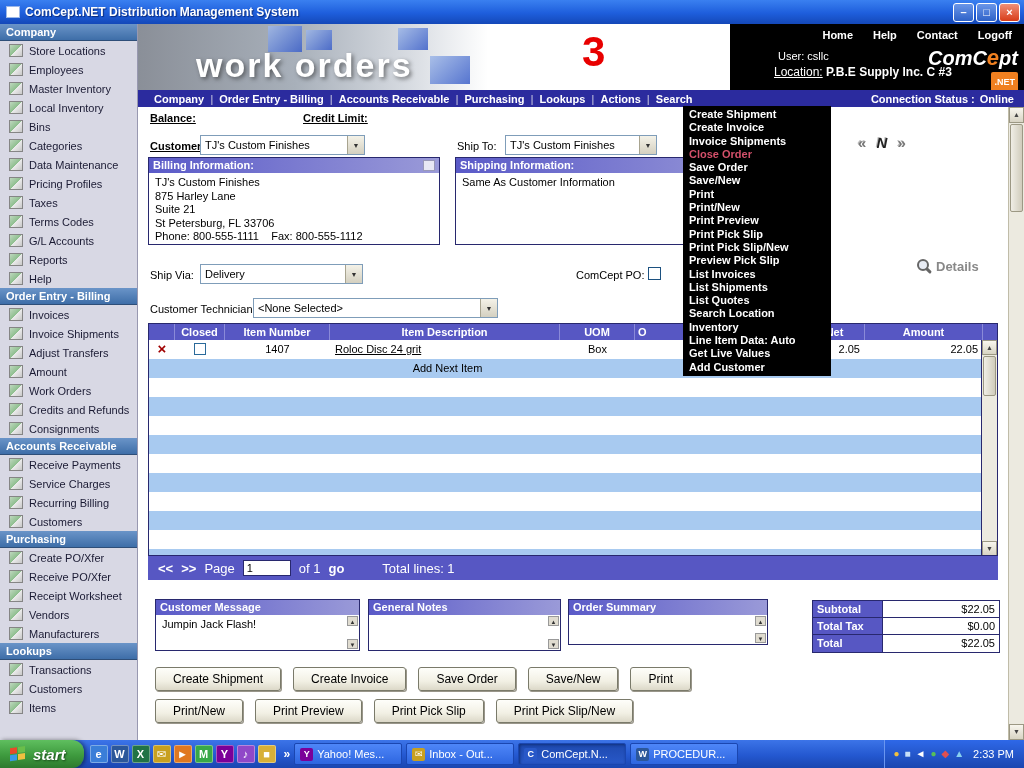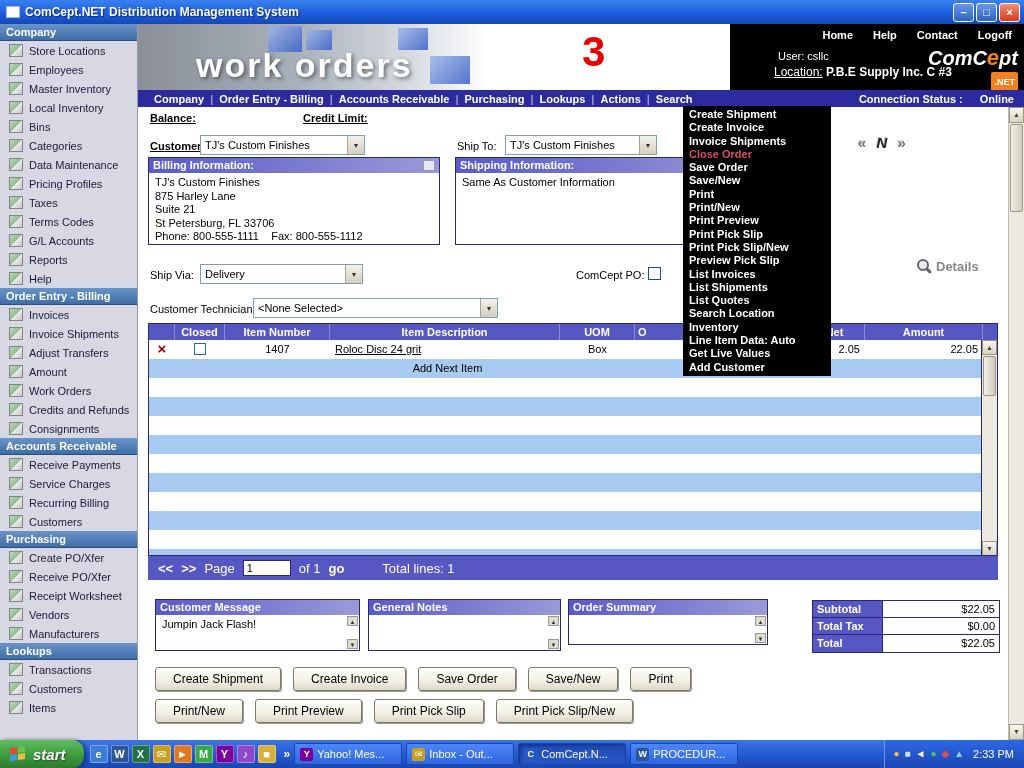--- a/index.html
+++ b/index.html
@@ -36,21 +36,21 @@
 .bp-loc .loc-val{font-weight:bold;}
 .bp-logo{position:absolute;right:6px;top:24px;text-align:right;line-height:20px;}
 .logo-main{font-style:italic;font-weight:bold;font-size:20px;color:#fff;}
 .logo-e{color:#F08020;font-size:22px;}
 .logo-net{display:inline-block;background:#F08020;color:#fff;font-size:9px;font-weight:bold;padding:0 3px;border-radius:2px;}
 
 
 .menubar{position:absolute;left:138px;top:90px;width:886px;height:17px;background:#2B2B9E;color:#fff;display:flex;align-items:center;padding:0 10px;font-weight:bold;font-size:11px;z-index:5;}
 .mb-item{cursor:pointer;padding:0 6px;white-space:nowrap;}
 .mb-sep{color:#9999CC;}
-.mb-right{margin-left:auto;display:flex;gap:17px;white-space:nowrap;}
+.mb-right{margin-left:auto;display:flex;gap:5px;white-space:nowrap;}
 
 
 .lbl{position:absolute;font-size:11px;color:#000;white-space:nowrap;z-index:4;}
 .lbl.u{text-decoration:underline;font-weight:bold;}
 .combo{position:absolute;height:20px;border:1px solid #7F9DB9;background:#fff;display:flex;z-index:4;}
 .combo-text{flex:1;padding:3px 4px 0;font-size:11px;white-space:nowrap;overflow:hidden;}
 .combo-btn{width:17px;background:linear-gradient(180deg,#F4F2E8,#D4D0C0);border-left:1px solid #A8A490;display:flex;align-items:center;justify-content:center;font-size:7px;color:#333;cursor:pointer;}
 .checkbox{position:absolute;width:13px;height:13px;background:#fff;border:1px solid #1C5180;z-index:4;cursor:pointer;}
 
 

